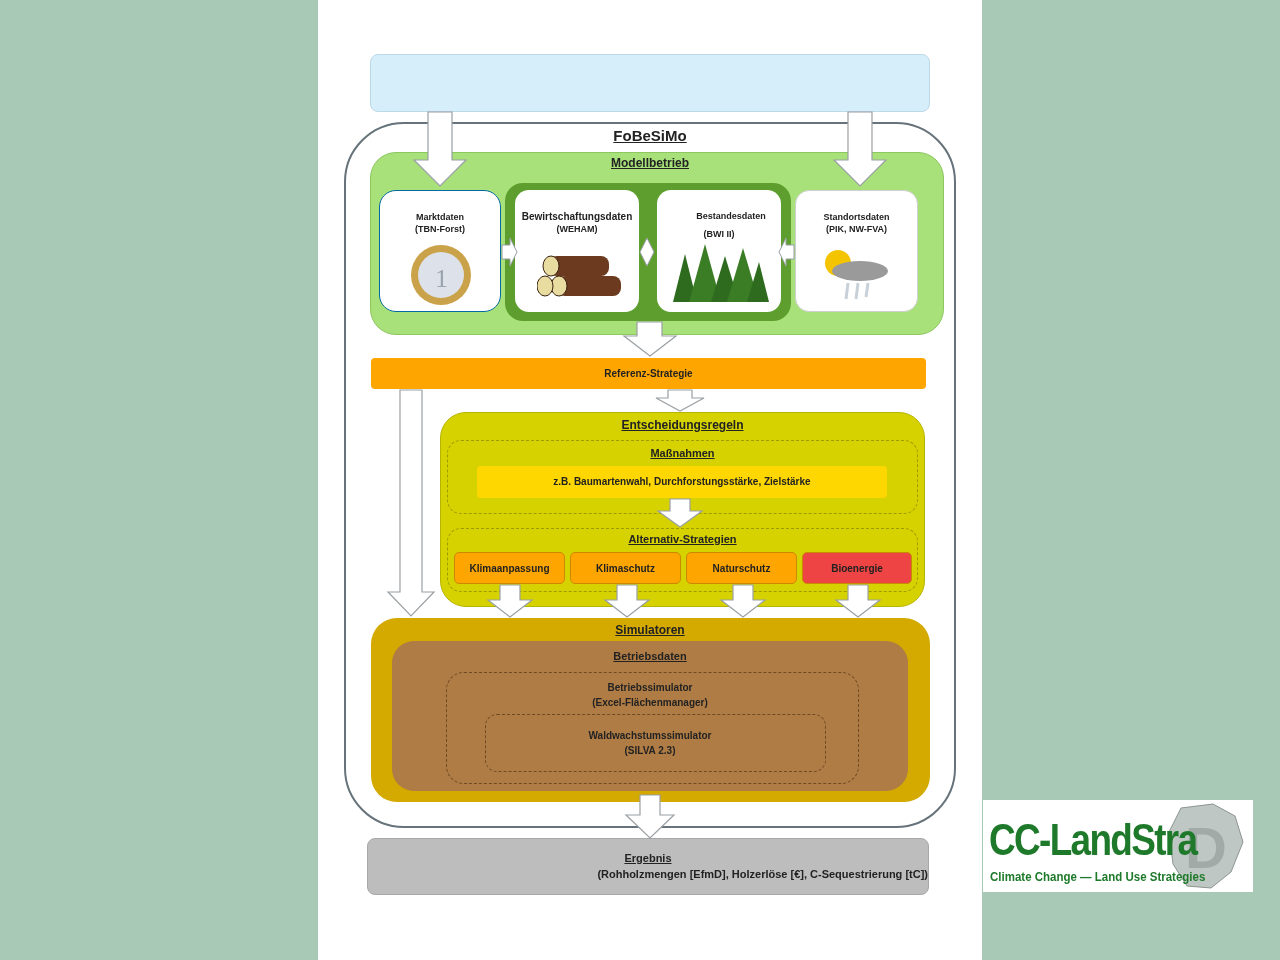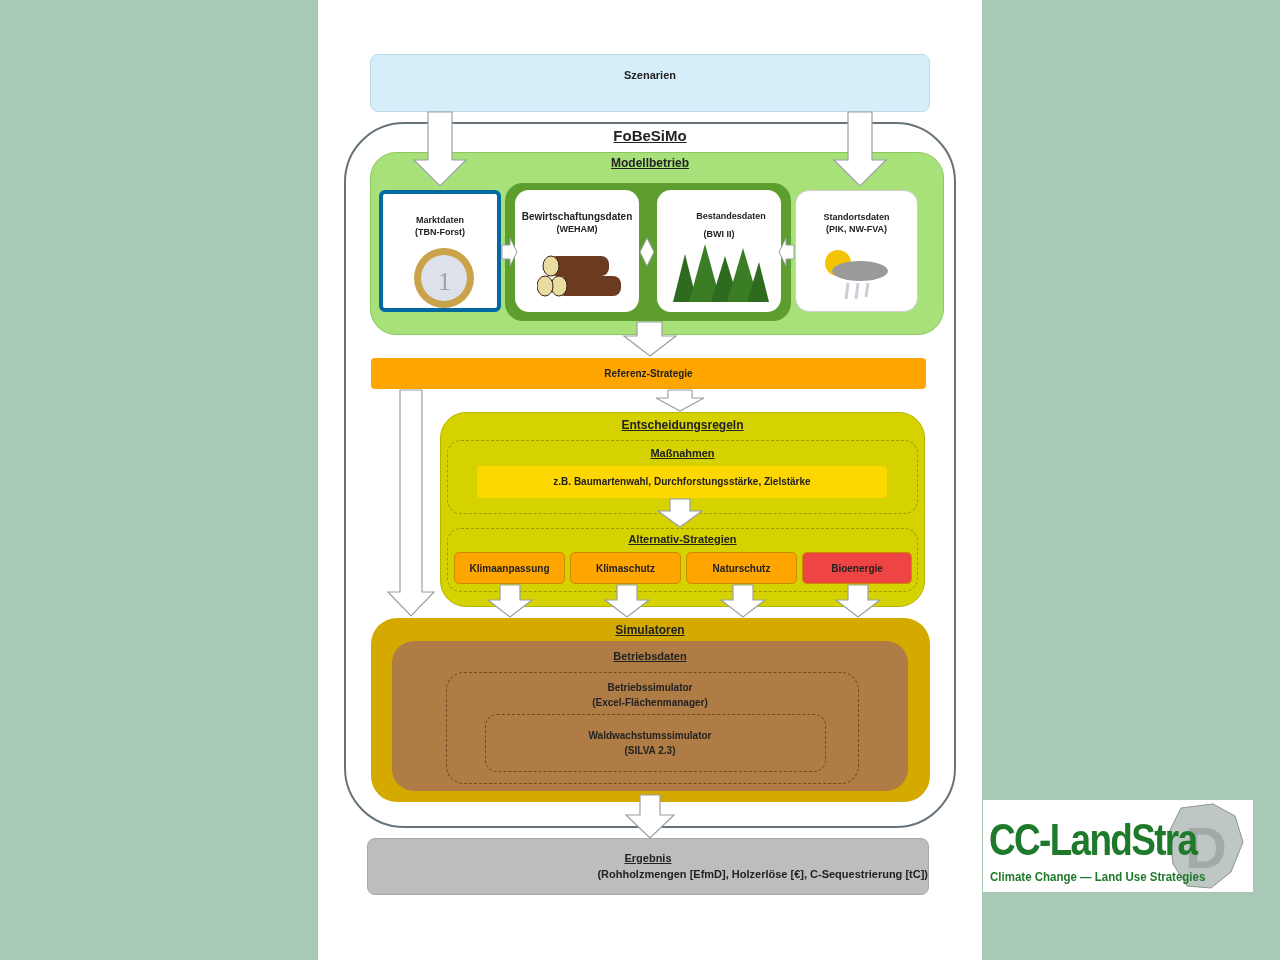--- a/index.html
+++ b/index.html
@@ -11,31 +11,30 @@
   .u { text-decoration:underline; }
   .arrow { position:absolute; }
   .logo { position:absolute; left:983px; top:800px; width:270px; height:92px; background:#fff; overflow:hidden; }
 </style>
 </head>
 <body>
 
 <div class="slide"></div>
 
 <div class="abs" style="left:370px;top:54px;width:560px;height:58px;background:#d6eefa;border:1px solid #bcd9e8;border-radius:8px;">
-  <div class="txt" style="font-size:11px;margin-top:14px;">Szenarien</div>
 </div>
 
 <div class="abs" style="left:344px;top:122px;width:612px;height:706px;border:2px solid #66737a;border-radius:60px;background:#fff;"></div>
 <div class="abs txt u" style="left:560px;top:127px;width:180px;font-size:15px;">FoBeSiMo</div>
 
 <div class="abs" style="left:370px;top:152px;width:574px;height:183px;background:#a8e07a;border-radius:26px;border:1px solid #8cc760;"></div>
 <div class="abs txt u" style="left:560px;top:156px;width:180px;font-size:12px;">Modellbetrieb</div>
 <div class="abs" style="left:505px;top:183px;width:286px;height:138px;background:#5d9e2e;border-radius:18px;"></div>
 
-<div class="abs" style="left:379px;top:190px;width:122px;height:122px;background:#fff;border-radius:6px;border:4px solid #0369a1;">
+<div class="abs" style="left:379px;top:190px;width:122px;height:122px;background:#fff;border-radius:17px;border:1px solid #0369a1;">
   <div class="txt" style="font-size:9px;margin-top:21px;">Marktdaten</div>
   <div class="txt" style="font-size:9px;margin-top:2px;">(TBN-Forst)</div>
   <svg width="64" height="64" style="position:absolute;left:29px;top:52px;">
     <circle cx="32" cy="32" r="30" fill="#c9a24a"></circle>
     <circle cx="32" cy="32" r="23" fill="#dde2ea"></circle>
     <text x="26" y="44" font-size="26" font-family="Liberation Serif, serif" fill="#9aa3ad">1</text>
   </svg>
 </div>
 <div class="abs" style="left:515px;top:190px;width:124px;height:122px;background:#fff;border-radius:14px;">
   <div class="txt" style="font-size:10px;margin-top:21px;">Bewirtschaftungsdaten</div>

